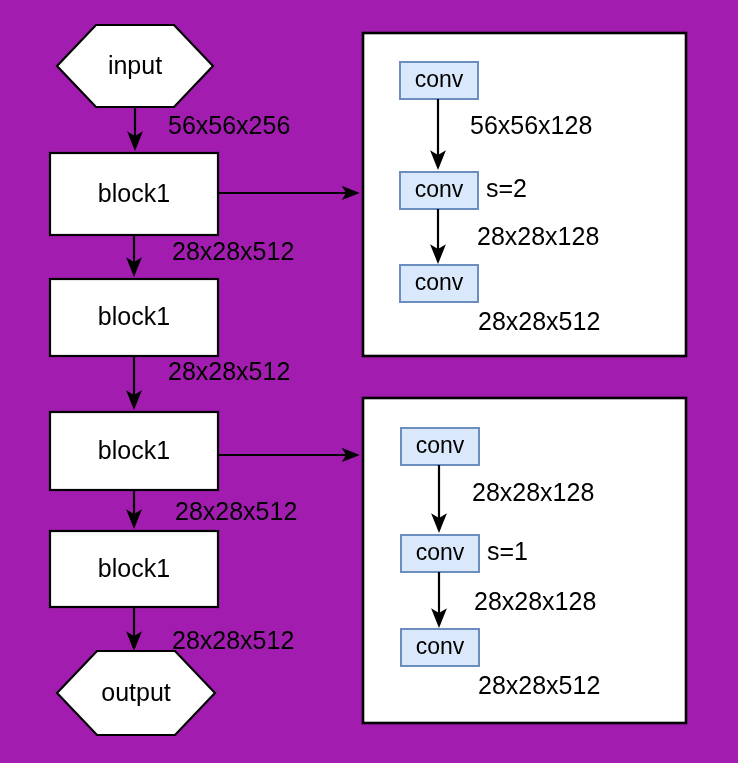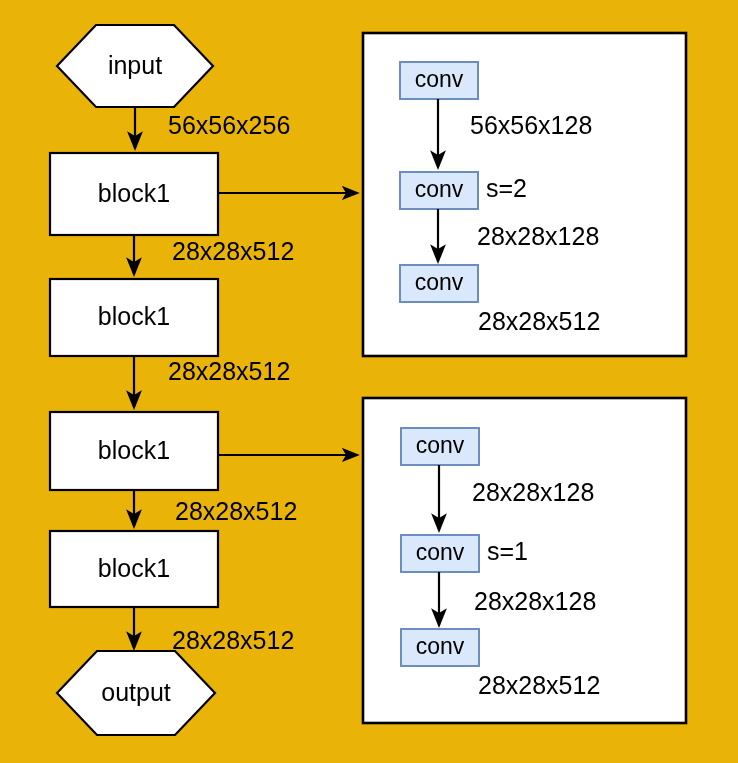--- a/index.html
+++ b/index.html
@@ -7,21 +7,21 @@
     padding: 0;
     background: #ffffff;
   }
   body {
     font-family: "Liberation Sans", sans-serif;
   }
   #canvas {
     position: relative;
     width: 738px;
     height: 763px;
-    background: #eab308;
+    background: #a21caf;
     overflow: hidden;
   }
   svg#diagram {
     position: absolute;
     left: 0;
     top: 0;
     width: 738px;
     height: 763px;
   }
   .shape-stroke {

